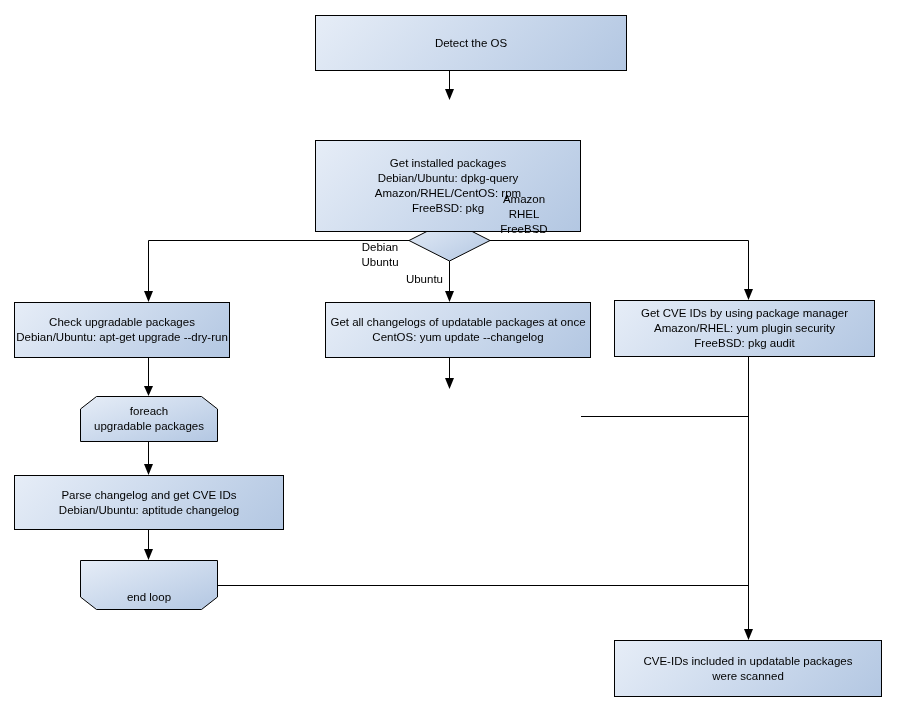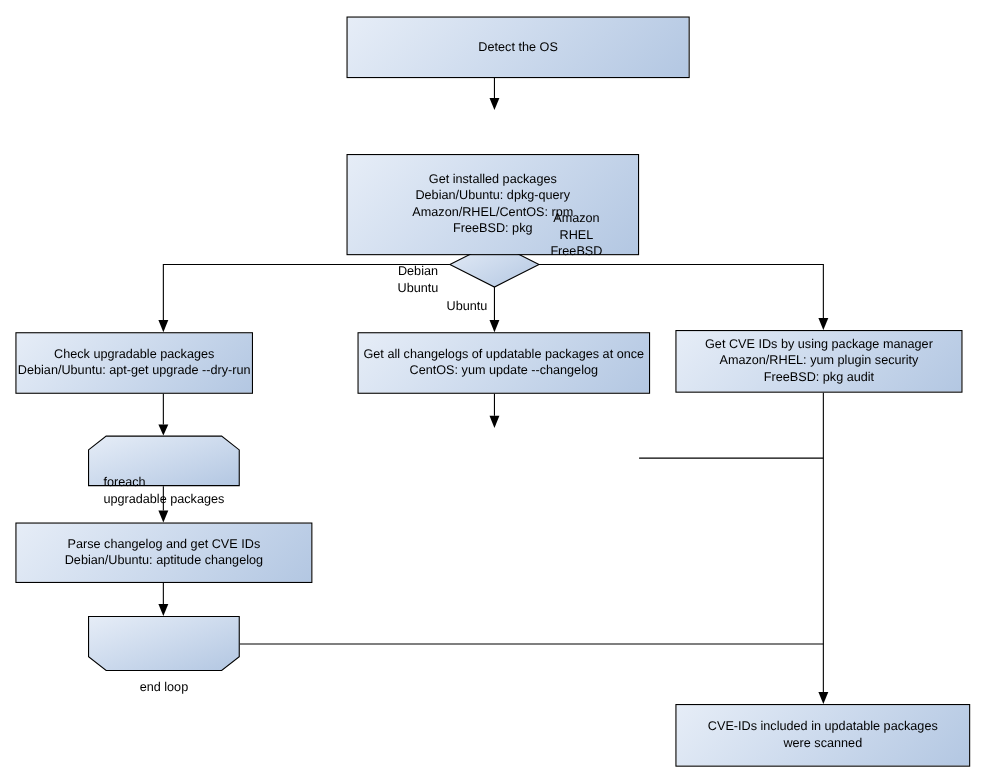--- a/index.html
+++ b/index.html
@@ -36,21 +36,21 @@
     font-size: 11.5px;
     line-height: 15px;
     color: #000000;
     white-space: pre-line;
   }
   .shape-text {
     position: absolute;
     display: flex;
     align-items: center;
     justify-content: center;
-    margin-top: 28px;
+    text-align: center;
   }
   .edge-label {
     position: absolute;
     text-align: center;
   }
   .edge-label.right-align { text-align: right; }
   svg .edge { stroke: #000000; stroke-width: 1; fill: none; }
   svg .arrowhead { fill: #000000; stroke: none; }
   svg .shape { stroke: #000000; stroke-width: 1; }
 </style>

